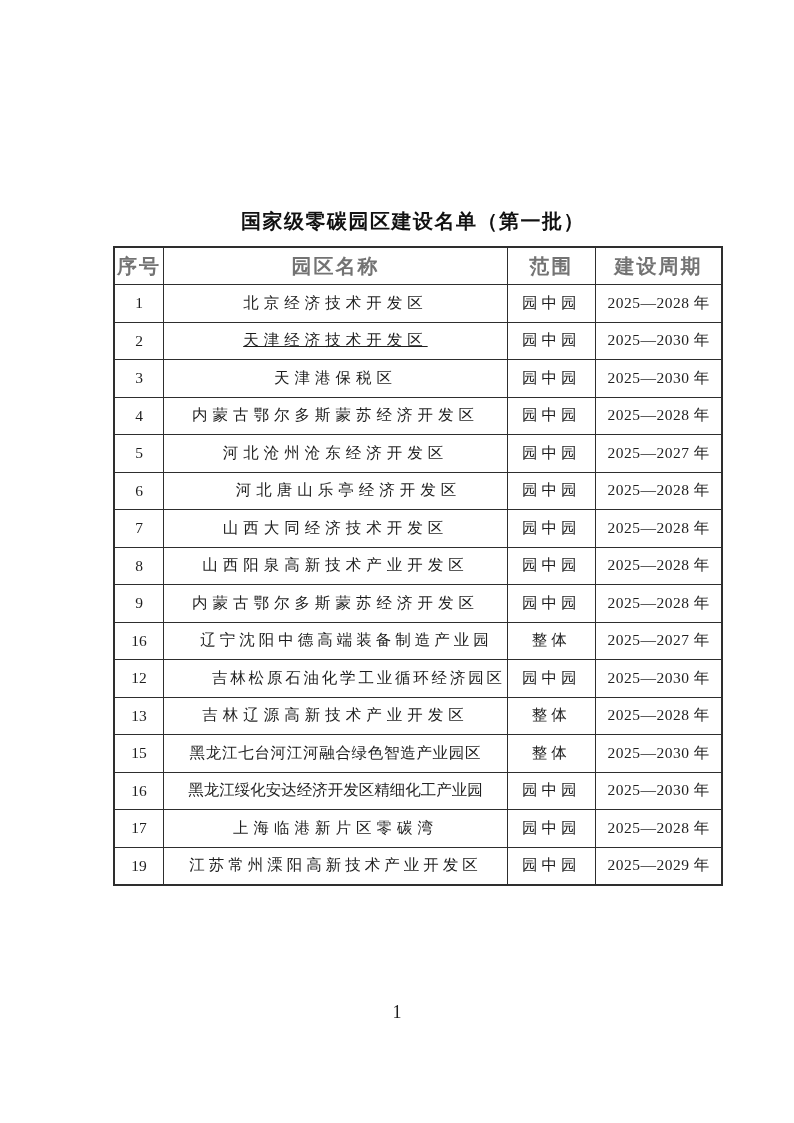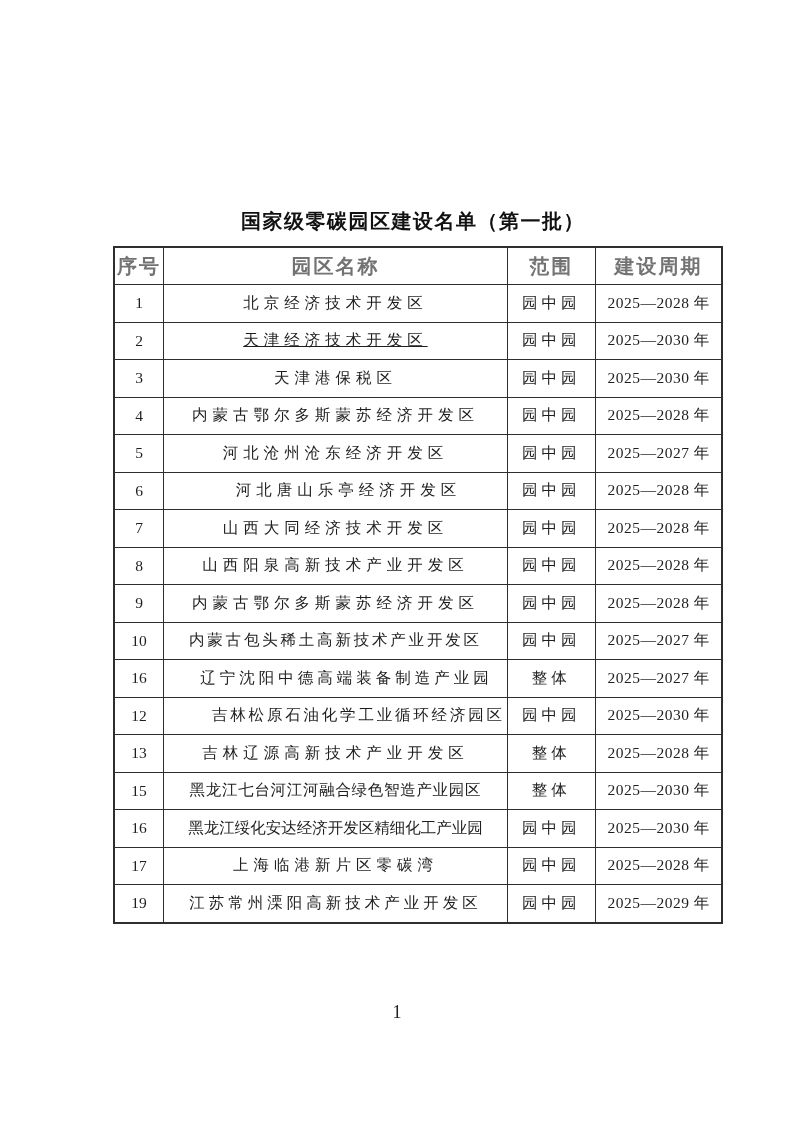--- a/index.html
+++ b/index.html
@@ -153,26 +153,20 @@
           <td class="c-scope">园中园</td>
           <td class="c-period">2025—2028 年</td>
         </tr>
         <tr>
           <td class="c-index">9</td>
           <td class="c-name" style="letter-spacing: 5px;">内蒙古鄂尔多斯蒙苏经济开发区</td>
           <td class="c-scope">园中园</td>
           <td class="c-period">2025—2028 年</td>
         </tr>
         <tr>
-          <td class="c-index">10</td>
-          <td class="c-name" style="letter-spacing: 2.8px;">内蒙古包头稀土高新技术产业开发区</td>
-          <td class="c-scope">园中园</td>
-          <td class="c-period">2025—2027 年</td>
-        </tr>
-        <tr>
           <td class="c-index">16</td>
           <td class="c-name" style="letter-spacing: 4px; padding-left: 24px;">辽宁沈阳中德高端装备制造产业园</td>
           <td class="c-scope">整体</td>
           <td class="c-period">2025—2027 年</td>
         </tr>
         <tr>
           <td class="c-index">12</td>
           <td class="c-name" style="letter-spacing: 2.8px; padding-left: 48px;">吉林松原石油化学工业循环经济园区</td>
           <td class="c-scope">园中园</td>
           <td class="c-period">2025—2030 年</td>

